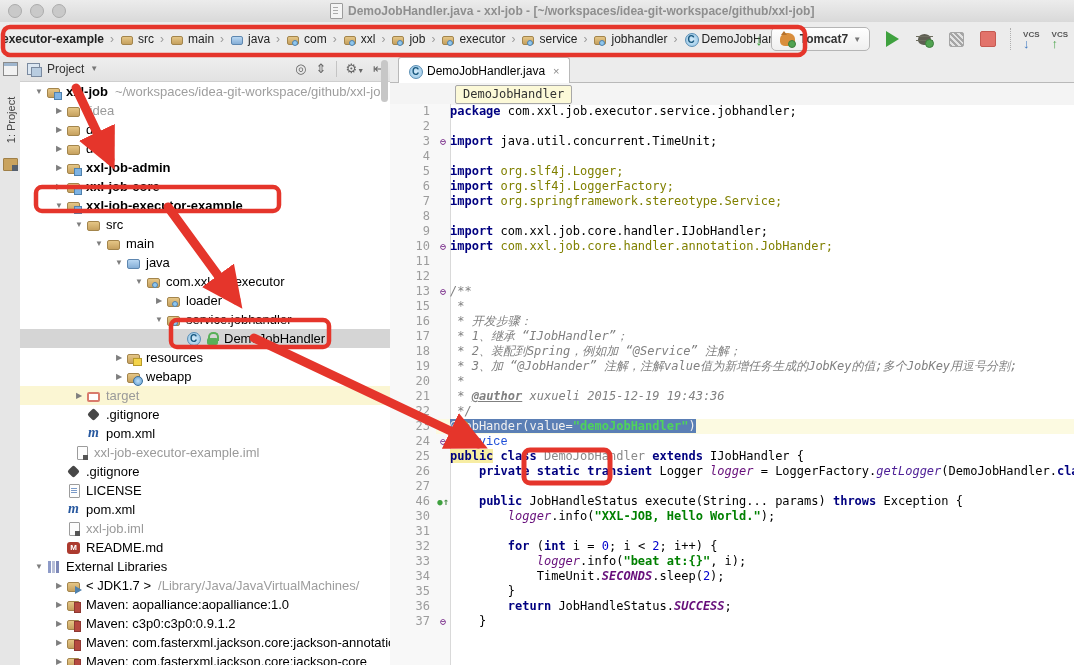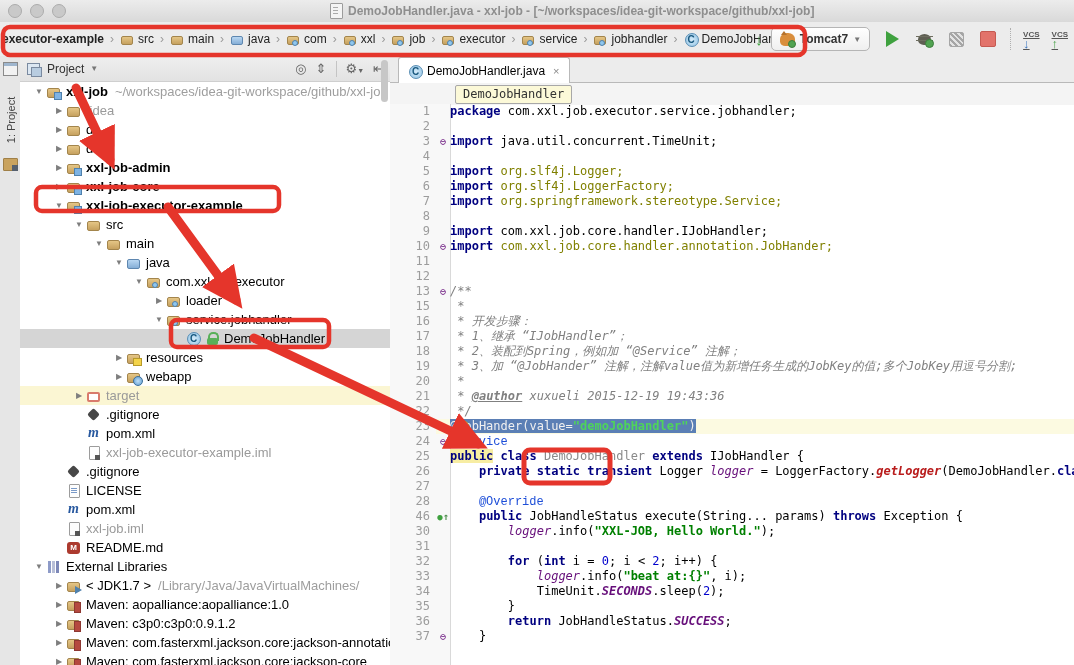--- a/index.html
+++ b/index.html
@@ -29,21 +29,21 @@
   .tomcat::before{content:"";position:absolute;left:1px;top:-2px;border-left:3px solid transparent;border-right:3px solid transparent;border-bottom:4px solid #B5722C;}
   .tomcat::after{content:"";position:absolute;right:-1px;bottom:-2px;width:6px;height:6px;border-radius:50%;background:#51A351;border:1px solid #3C7E3C;}
   .ddarrow{font-size:8px;color:#777;}
   .tbtn{display:flex;align-items:center;justify-content:center;width:20px;height:20px;}
   .runico{width:0;height:0;border-left:13px solid #3FA13F;border-top:8px solid transparent;border-bottom:8px solid transparent;}
   .bugico{width:13px;height:11px;background:#5E5E52;border-radius:50% 50% 45% 45%;position:relative;}
   .bugico::before{content:"";position:absolute;left:-2px;top:2px;width:17px;height:1.5px;background:#6E6E60;box-shadow:0 4px 0 #6E6E60;}
   .bugico::after{content:"";position:absolute;right:-3px;bottom:-3px;width:7px;height:7px;border-radius:50%;background:#51A351;border:1px solid #3C7E3C;}
   .covico{width:13px;height:13px;transform:rotate(0deg);background:repeating-linear-gradient(45deg,#9A9A9A 0 2px,#E2E2E2 2px 4px);border:1px solid #9A9A9A;border-radius:2px;opacity:.85;}
   .stopico{width:14px;height:14px;background:#E2736B;border:1px solid #C55A52;border-radius:2px;}
-  .vcsbtn{display:flex;flex-direction:column;align-items:flex-start;line-height:9px;font-size:8px;font-weight:bold;color:#555;text-decoration:underline;}
+  .vcsbtn{display:flex;flex-direction:column;align-items:flex-start;line-height:9px;font-size:8px;font-weight:bold;color:#555;}
   .vcsbtn .ar{font-size:13px;font-weight:bold;}
   .vcs-down .ar{color:#3B76C0;}
   .vcs-up .ar{color:#44A044;}
   .vsep{border-left:1px dotted #AFAFAF;height:22px;}
   
   #strip{position:absolute;left:0;top:56px;width:20px;height:609px;background:#E6E6E6;border-right:1px solid #C6C6C6;}
   #strip .mini1{position:absolute;left:3px;top:6px;width:13px;height:12px;border:1px solid #8A8A8A;background:#F2F2F2;}
   #strip .mini1::before{content:"";position:absolute;left:0;top:0;width:100%;height:3px;background:#9FB6CE;}
   #striplabel{position:absolute;left:-24px;top:58px;width:70px;transform:rotate(-90deg);
     font-size:11px;color:#444;text-align:center;white-space:nowrap;}
@@ -121,21 +121,21 @@
   .kw{color:#000080;font-weight:bold;}
   .pl{color:#000;}
   .imp{color:#808000;}
   .com{color:#808080;font-style:italic;}
   .cmt{color:#808080;font-style:italic;font-weight:bold;text-decoration:underline;}
   .ann{color:#1d4ed8;font-family:Liberation Mono, monospace;}
   .str{color:#008000;font-weight:bold;}
   .num{color:#0000CD;}
   .fld{color:#660E7A;font-style:italic;}
   .sfl{color:#660E7A;font-style:italic;font-weight:bold;}
-  .itl{font-style:italic;color:#b91c1c;font-weight:bold;}
+  .itl{font-style:italic;color:#4c1d95;}
   .gry{color:#8A8A8A;}
   .sel{background:#5B7FB5;color:#F0F0F0;}
   .sel2{background:#5B7FB5;color:#4FD45A;font-weight:bold;}
   .hl{background:#F7EDA3;}
   .ovr{color:#3FA13F;font-size:9px;}
   .uparrow{color:#4E8E4E;font-size:10px;font-weight:bold;}
   #bulb{position:absolute;left:66px;top:364px;width:11px;height:11px;border-radius:50%;
     background:radial-gradient(#FFE27A,#F2B93C);border:1px solid #C9A227;}
   #bulb::after{content:"";position:absolute;left:3px;bottom:-4px;width:5px;height:3px;background:#9B9B9B;}
   
@@ -353,21 +353,21 @@
         <div class="trow" style="padding-left: 52px;">
           <span class="arr"></span>
           <span class="ti i-git"></span>
           <span class="lbl">.gitignore</span>
         </div>
         <div class="trow" style="padding-left: 52px;">
           <span class="arr"></span>
           <span class="ti i-maven"></span>
           <span class="lbl">pom.xml</span>
         </div>
-        <div class="trow" style="padding-left: 52px;">
+        <div class="trow" style="padding-left: 40px;">
           <span class="arr"></span>
           <span class="ti i-iml"></span>
           <span class="lbl g">xxl-job-executor-example.iml</span>
         </div>
         <div class="trow" style="padding-left: 32px;">
           <span class="arr"></span>
           <span class="ti i-git"></span>
           <span class="lbl">.gitignore</span>
         </div>
         <div class="trow" style="padding-left: 32px;">
@@ -457,21 +457,20 @@
         <div class="cline"><span class="lnum">18</span><span class="rest"><span class="foldcol"></span><span class="ct"><span class="com"> * 2、装配到Spring，例如加 “@Service” 注解；</span></span></span></div>
         <div class="cline"><span class="lnum">19</span><span class="rest"><span class="foldcol"></span><span class="ct"><span class="com"> * 3、加 “@JobHander” 注解，注解value值为新增任务生成的JobKey的值;多个JobKey用逗号分割;</span></span></span></div>
         <div class="cline"><span class="lnum">20</span><span class="rest"><span class="foldcol"></span><span class="ct"><span class="com"> *</span></span></span></div>
         <div class="cline"><span class="lnum">21</span><span class="rest"><span class="foldcol"></span><span class="ct"><span class="com"> * </span><span class="cmt">@author</span><span class="com"> xuxueli 2015-12-19 19:43:36</span></span></span></div>
         <div class="cline"><span class="lnum">22</span><span class="rest"><span class="foldcol"></span><span class="ct"><span class="com"> */</span></span></span></div>
         <div class="cline cur"><span class="lnum">23</span><span class="rest"><span class="foldcol"><span class="fld">⊖</span></span><span class="ct"><span class="sel">@JobHander(value=</span><span class="sel2">"demoJobHandler"</span><span class="sel">)</span></span></span></div>
         <div class="cline"><span class="lnum">24</span><span class="rest"><span class="foldcol"><span class="fld">⊖</span></span><span class="ct"><span class="ann">@Service</span></span></span></div>
         <div class="cline"><span class="lnum">25</span><span class="rest"><span class="foldcol"></span><span class="ct"><span class="kw hl">public</span><span class="pl"> </span><span class="kw">class</span><span class="gry"> DemoJobHandler </span><span class="kw">extends</span><span class="pl"> IJobHandler {</span></span></span></div>
         <div class="cline"><span class="lnum">26</span><span class="rest"><span class="foldcol"></span><span class="ct"><span class="pl">    </span><span class="kw">private static transient</span><span class="pl"> Logger </span><span class="fld">logger</span><span class="pl"> = LoggerFactory.</span><span class="itl">getLogger</span><span class="pl">(DemoJobHandler.</span><span class="kw">class</span></span></span></div>
         <div class="cline"><span class="lnum">27</span><span class="rest"><span class="foldcol"></span><span class="ct"></span></span></div>
-        <div class="cline"><span class="lnum">28</span><span class="rest"><span class="foldcol"></span><span class="ct"><span class="pl">    </span><span class="ann">@Override</span></span></span></div>
         <div class="cline"><span class="lnum">46</span><span class="rest"><span class="foldcol"><span class="ovr">●</span><span class="uparrow">↑</span></span><span class="ct"><span class="pl">    </span><span class="kw">public</span><span class="pl"> JobHandleStatus execute(String... params) </span><span class="kw">throws</span><span class="pl"> Exception {</span></span></span></div>
         <div class="cline"><span class="lnum">30</span><span class="rest"><span class="foldcol"></span><span class="ct"><span class="pl">        </span><span class="fld">logger</span><span class="pl">.info(</span><span class="str">"XXL-JOB, Hello World."</span><span class="pl">);</span></span></span></div>
         <div class="cline"><span class="lnum">31</span><span class="rest"><span class="foldcol"></span><span class="ct"></span></span></div>
         <div class="cline"><span class="lnum">32</span><span class="rest"><span class="foldcol"></span><span class="ct"><span class="pl">        </span><span class="kw">for</span><span class="pl"> (</span><span class="kw">int</span><span class="pl"> i = </span><span class="num">0</span><span class="pl">; i &lt; </span><span class="num">2</span><span class="pl">; i++) {</span></span></span></div>
         <div class="cline"><span class="lnum">33</span><span class="rest"><span class="foldcol"></span><span class="ct"><span class="pl">            </span><span class="fld">logger</span><span class="pl">.info(</span><span class="str">"beat at:{}"</span><span class="pl">, i);</span></span></span></div>
         <div class="cline"><span class="lnum">34</span><span class="rest"><span class="foldcol"></span><span class="ct"><span class="pl">            TimeUnit.</span><span class="sfl">SECONDS</span><span class="pl">.sleep(</span><span class="num">2</span><span class="pl">);</span></span></span></div>
         <div class="cline"><span class="lnum">35</span><span class="rest"><span class="foldcol"></span><span class="ct"><span class="pl">        }</span></span></span></div>
         <div class="cline"><span class="lnum">36</span><span class="rest"><span class="foldcol"></span><span class="ct"><span class="pl">        </span><span class="kw">return</span><span class="pl"> JobHandleStatus.</span><span class="sfl">SUCCESS</span><span class="pl">;</span></span></span></div>
         <div class="cline"><span class="lnum">37</span><span class="rest"><span class="foldcol"><span class="fld">⊖</span></span><span class="ct"><span class="pl">    }</span></span></span></div>
       </div>

